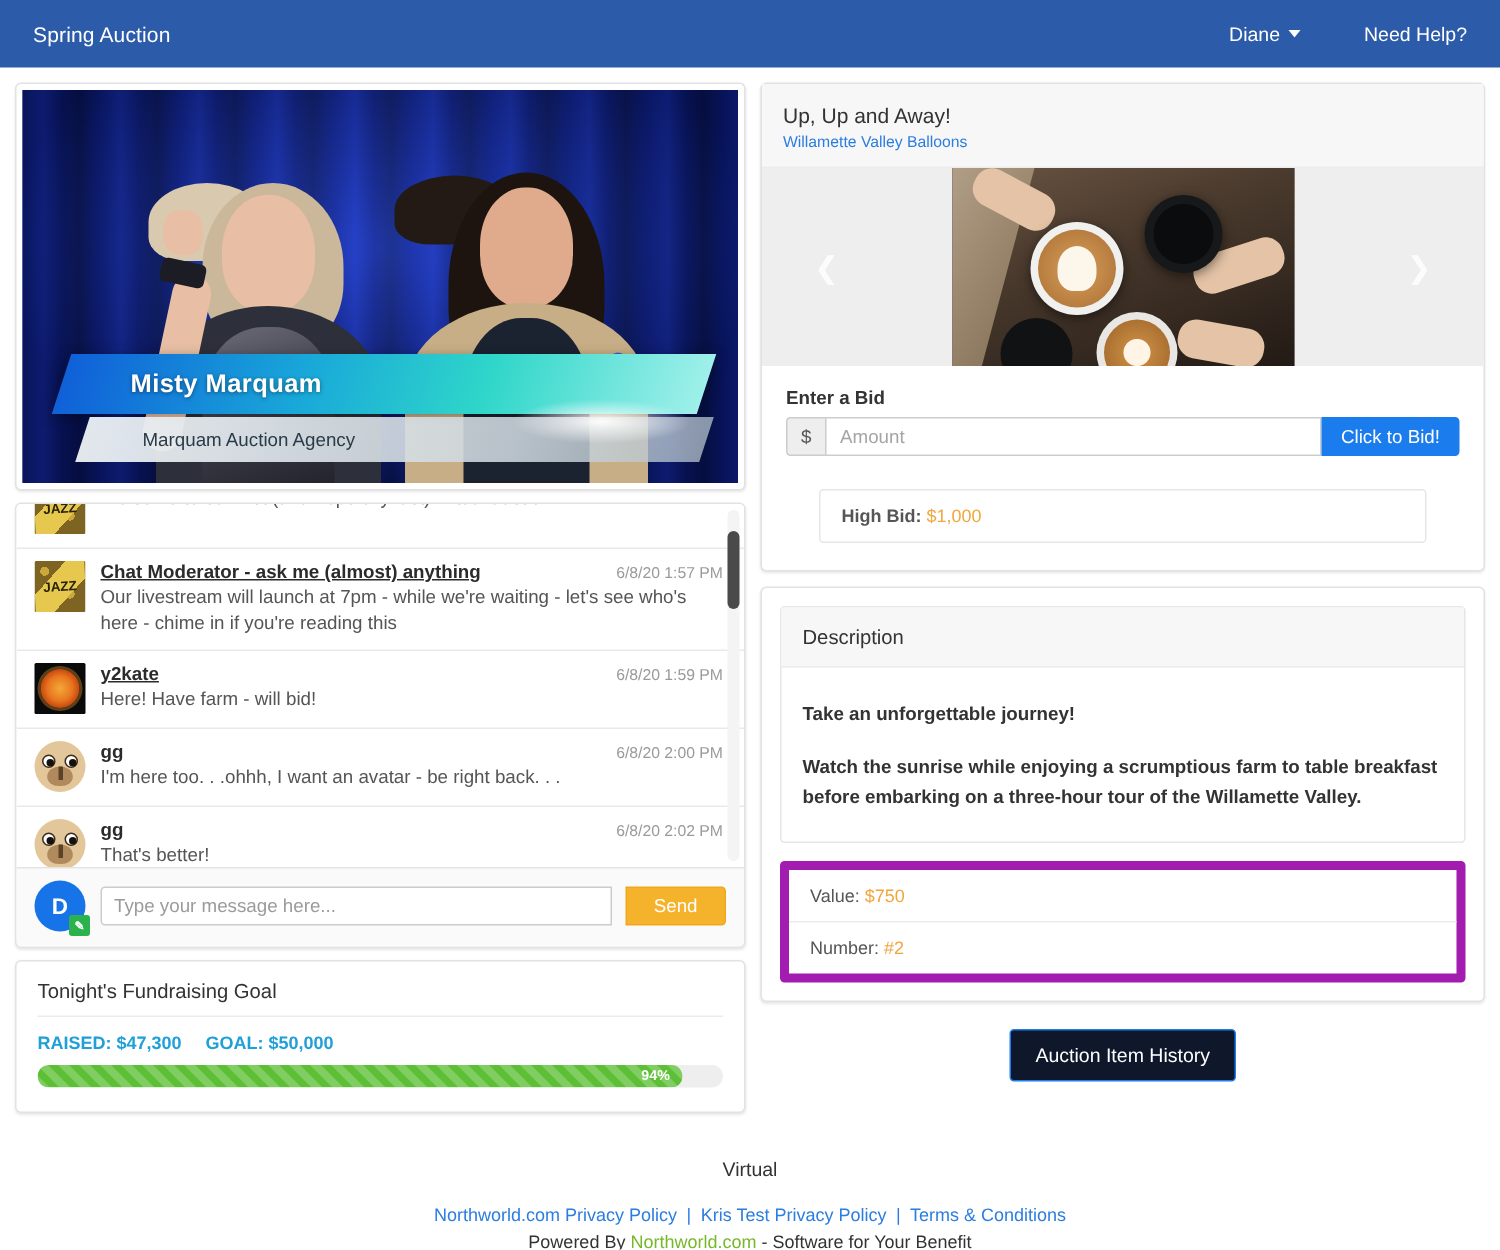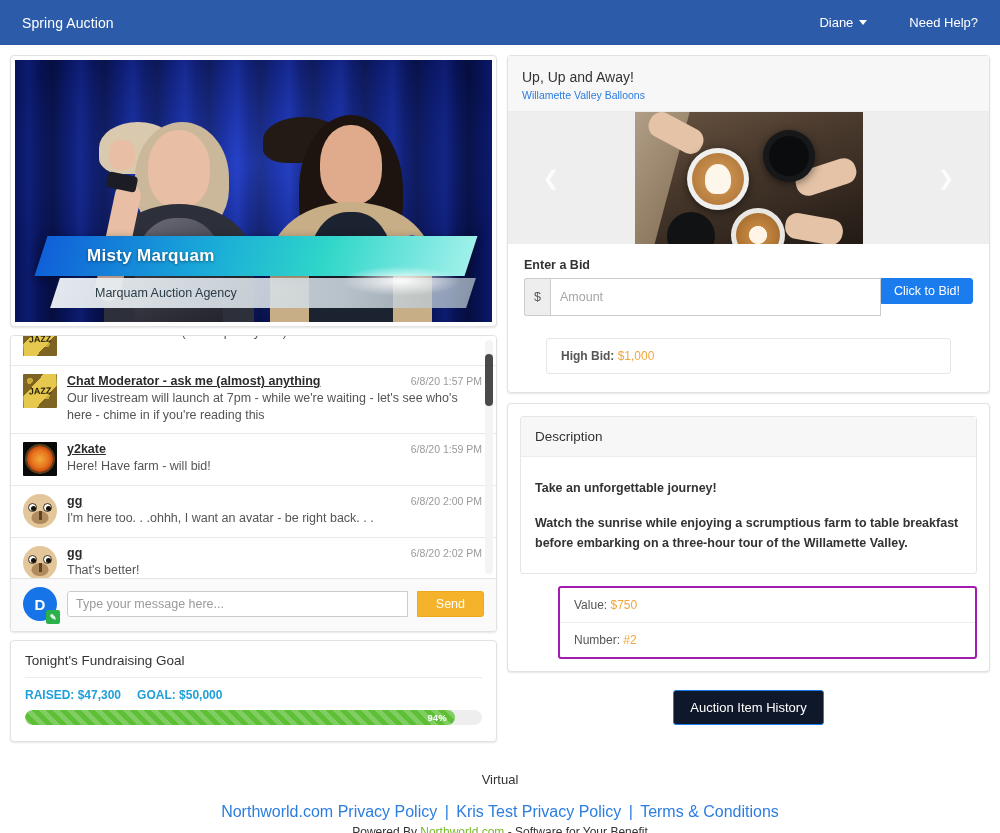--- a/index.html
+++ b/index.html
@@ -291,21 +291,21 @@
   .bid-label { font-size: 12.5px; font-weight: bold; color: #333; margin-bottom: 6px; }
   .bid-row { display: flex; align-items: stretch; }
   .bid-prefix {
     width: 26px;
     background: #eeeeee; border: 1px solid #cccccc; border-right: none;
     border-radius: 3px 0 0 3px;
     display: flex; align-items: center; justify-content: center;
     font-size: 12.5px; color: #555;
   }
   .bid-input {
-    flex: 1; height: 38px;
+    flex: 1; height: 26px;
     border: 1px solid #cccccc;
     padding: 0 9px; font-size: 12.5px; color: #555;
     font-family: "Liberation Sans", sans-serif; outline: none;
   }
   .bid-input::placeholder { color: #a5a5a5; }
   .bid-btn {
     padding: 0 12px; height: 26px;
     background: #1b7ced; border: 1px solid #1b7ced;
     color: #ffffff; font-size: 12.5px; cursor: pointer;
     border-radius: 0 3px 3px 0;
@@ -319,37 +319,37 @@
   }
   .highbid-box .amt { color: #f0a63c; font-weight: normal; }
 
   
   .desc-card { padding: 12px; }
   .desc-inner { border: 1px solid #e6e6e6; border-radius: 3px; }
   .desc-head { padding: 12px 14px; background: #f7f7f7; border-bottom: 1px solid #ececec; font-size: 13.5px; color: #333; }
   .desc-body { padding: 22px 14px 20px 14px; font-size: 12.5px; font-weight: bold; color: #333; line-height: 1.55; }
   .desc-body p { margin: 0 0 16px 0; }
   .desc-body p:last-child { margin-bottom: 0; }
-  .meta-table { margin-top: 12px; border: 2px solid #a21caf; border-radius: 3px; margin-left: 38px; }
+  .meta-table { margin-top: 12px; border: 6px solid #a21caf; border-radius: 3px; }
   .meta-row { padding: 10px 14px; font-size: 12px; color: #555; border-bottom: 1px solid #ececec; }
   .meta-row:last-child { border-bottom: none; }
   .meta-row .val { color: #f0a63c; }
 
   .history-wrap { display: flex; justify-content: center; margin-top: 18px; }
   .history-btn {
     background: #0f172a; border: 1px solid #1b7ced;
     color: #ffffff; font-size: 13px;
     padding: 9px 16px; border-radius: 3px; cursor: pointer;
     font-family: "Liberation Sans", sans-serif;
   }
 
   
   .footer { text-align: center; padding-top: 30px; }
   .footer-org { font-size: 13px; color: #333; }
-  .footer-links { margin-top: 16px; font-size: 16px; color: #2b7de0; }
+  .footer-links { margin-top: 16px; font-size: 12px; color: #2b7de0; }
   .footer-links a { color: #2b7de0; text-decoration: none; cursor: pointer; }
   .footer-links .sep { color: #2b7de0; margin: 0 3px; }
   .footer-powered { margin-top: 4px; font-size: 12px; color: #333; }
   .footer-powered a { color: #76b82a; text-decoration: none; cursor: pointer; }
 </style>
 </head>
 <body>
 
 <div class="navbar">
   <div class="nav-brand">Spring Auction</div>

